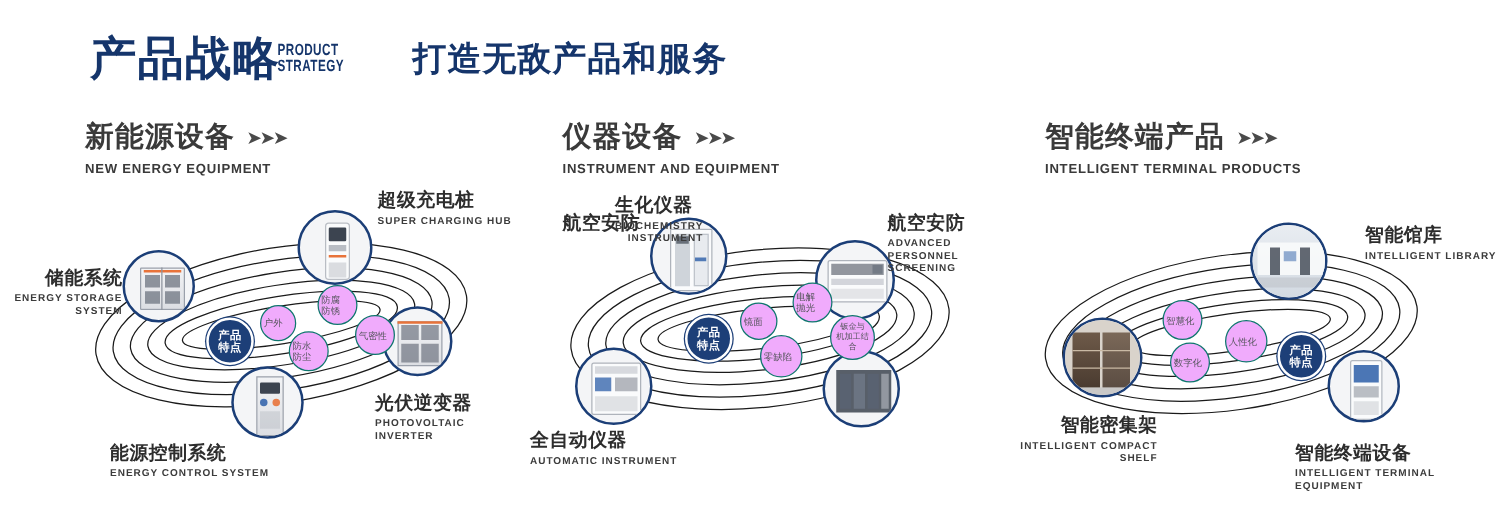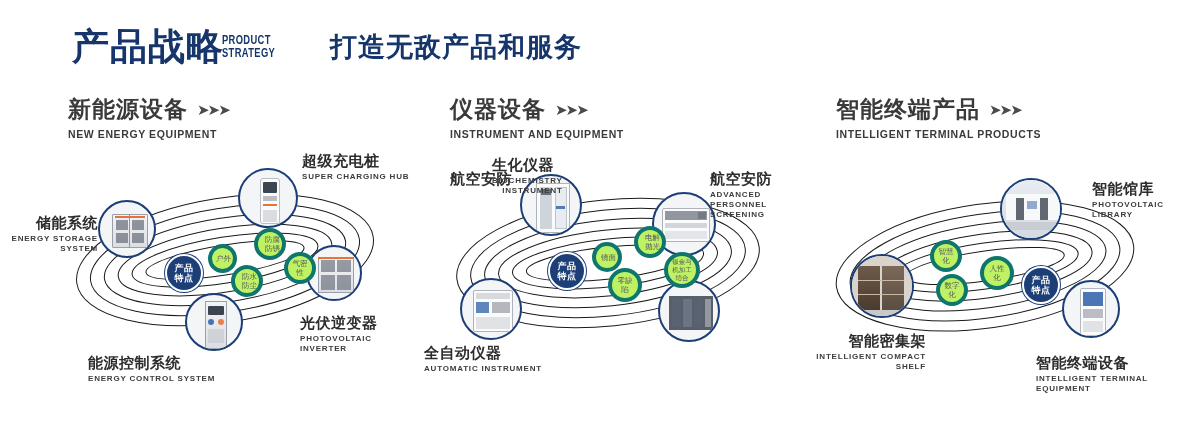--- a/index.html
+++ b/index.html
@@ -65,22 +65,22 @@
     background:#1d3f78; color:#fff; border:2px solid #fff;
     box-shadow:0 0 0 1px #1d3f78;
     display:flex; flex-direction:column; align-items:center; justify-content:center;
     font-size:9px; font-weight:bold; line-height:10px; letter-spacing:0.5px;
   }
   .center-badge span { display:block; }
 
   
   .kw {
     position:absolute; border-radius:50%;
-    border:4px solid #0f766e; background:#bef264;
-    display:flex; align-items:center; justify-content:flex-end; text-align:center;
+    border:1px solid #0f766e; background:#f0abfc;
+    display:flex; align-items:center; justify-content:flex-start; text-align:center;
     color:#55555c; font-size:7.5px; line-height:9px; font-weight:normal;
     padding:2px;
   }
 
   
   .lbl { position:absolute; }
   .lbl .cn { font-size:15px; font-weight:bold; color:#2d2d2d; letter-spacing:0.5px; line-height:18px; white-space:nowrap; }
   .lbl .en { font-size:8px; font-weight:bold; color:#3c3c3c; letter-spacing:0.8px; line-height:10px; margin-top:2px; }
   .lbl.r { text-align:right; }
   .lbl.l { text-align:left; }
@@ -347,21 +347,21 @@
     </div>
   <div class="kw" style="left:170px;top:108px;width:34px;height:34px;">
       <span>人性化</span>
     </div>
   <div class="kw" style="left:126px;top:126px;width:32px;height:32px;">
       <span>数字化</span>
     </div>
 
   <div class="lbl l" style="left:246px; top:32px;margin-left:36px;">
     <div class="cn">智能馆库</div>
-    <div class="en">PHOTOVOLTAIC LIBRARY</div>
+    <div class="en">INTELLIGENT LIBRARY</div>
   </div>
   <div class="lbl r" style="left:-6px; top:184px; width:122px;">
     <div class="cn">智能密集架</div>
     <div class="en" style="white-space:pre-line;">INTELLIGENT COMPACT
 SHELF</div>
   </div>
   <div class="lbl l" style="left:226px; top:206px;">
     <div class="cn">智能终端设备</div>
     <div class="en">INTELLIGENT TERMINAL EQUIPMENT</div>
   </div>

